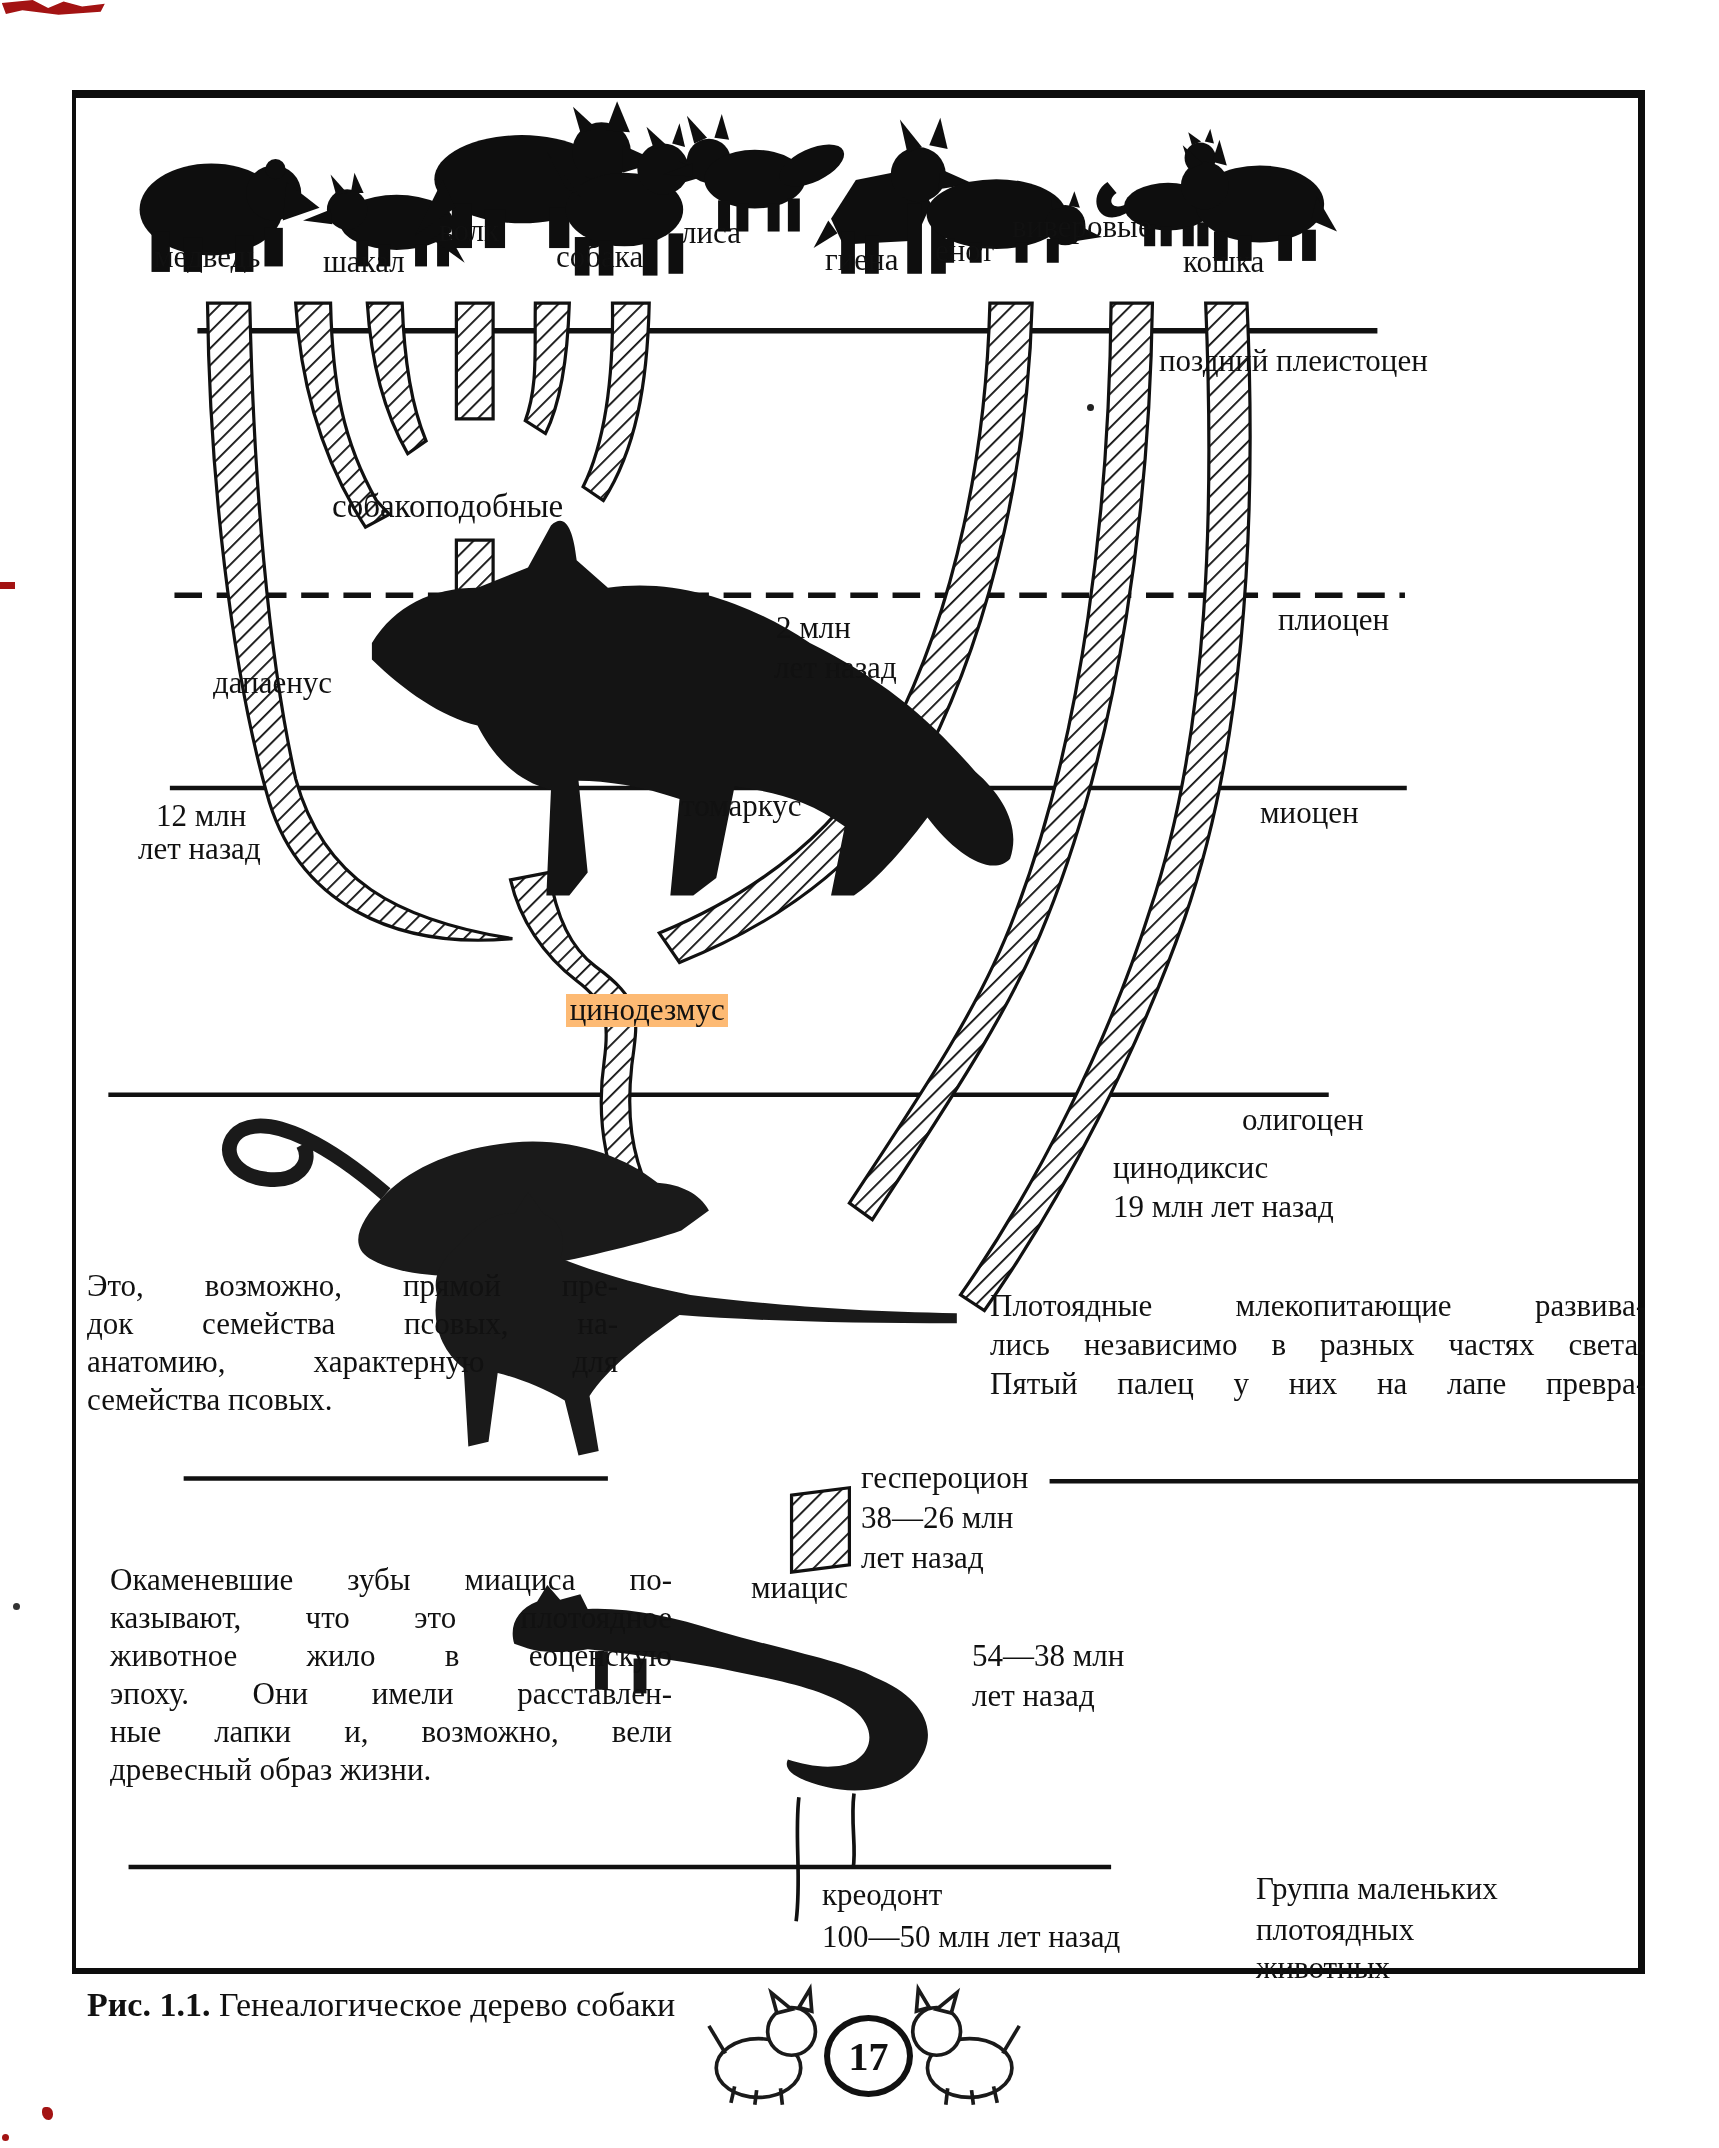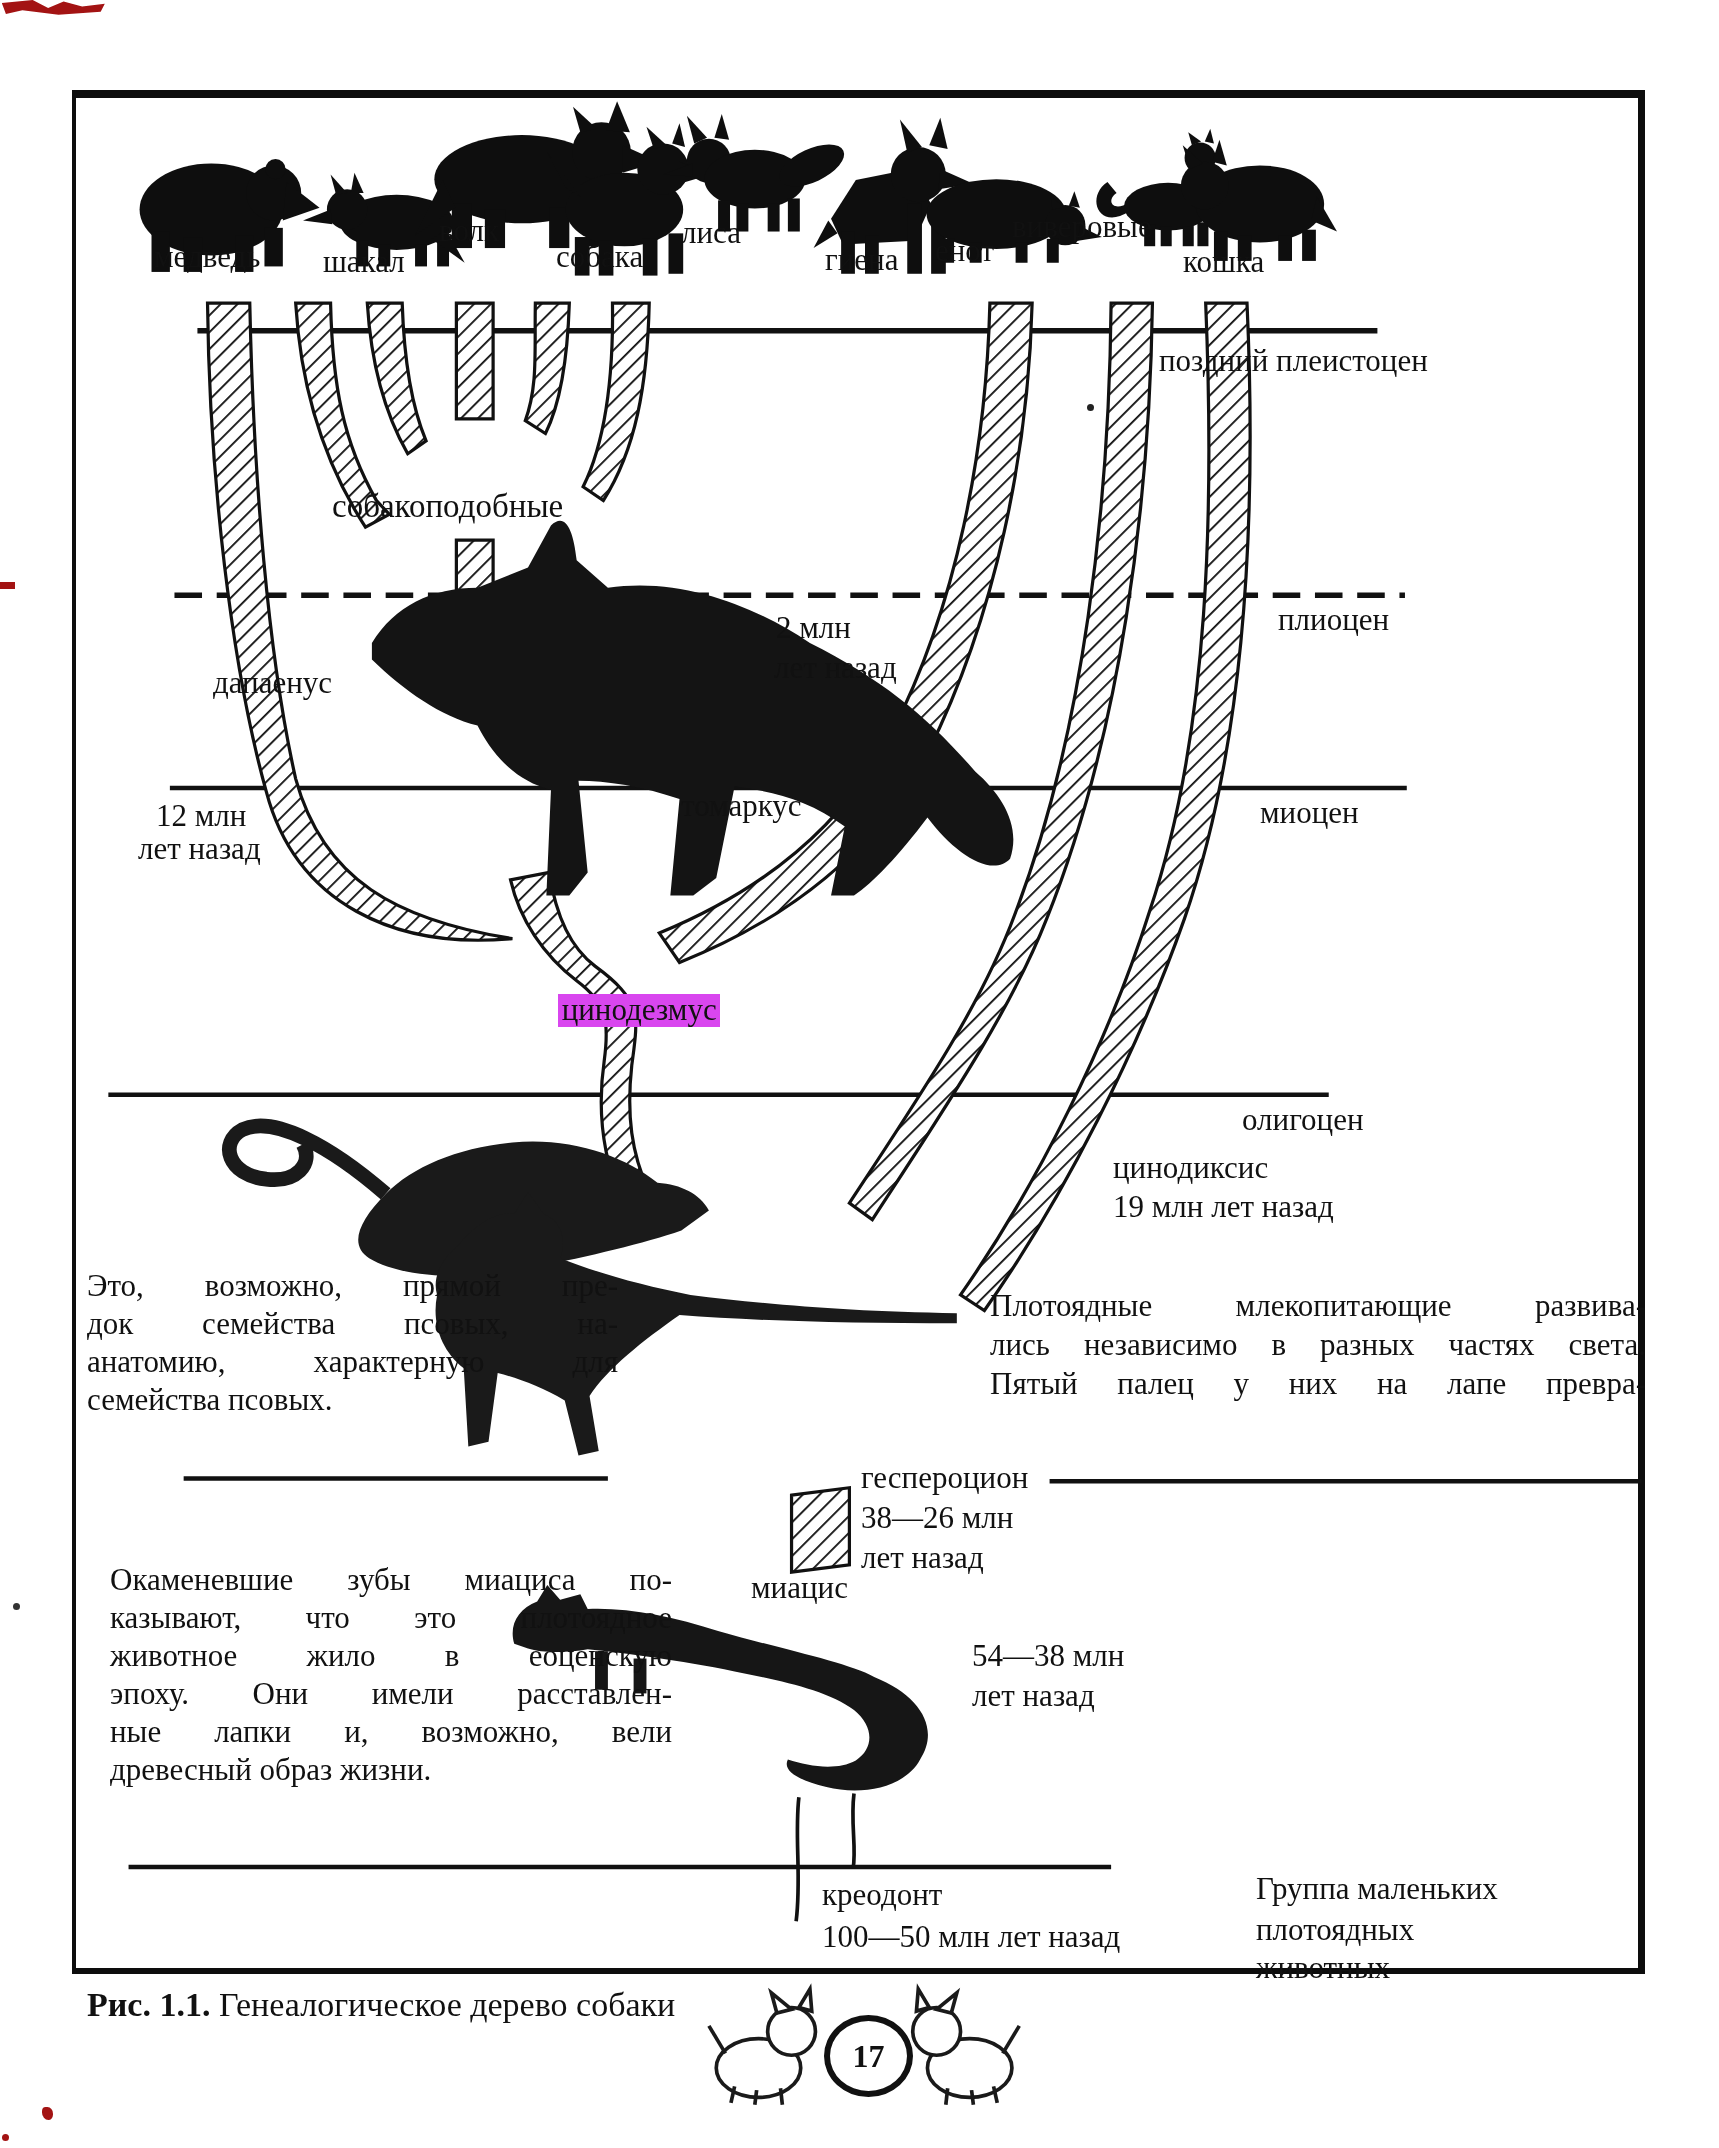--- a/index.html
+++ b/index.html
@@ -10,23 +10,23 @@
          border-right:7.3px solid #0d0d0d;border-bottom:6.4px solid #0d0d0d;}
   .svgdeco{position:absolute;left:0;top:0;width:1719px;height:2149px;}
   .lbl{position:absolute;font-size:31px;line-height:1.05;white-space:nowrap;}
   .blk{position:absolute;font-size:31px;}
   .blk .ln{line-height:38px;white-space:nowrap;}
   .just{text-align:justify;text-align-last:justify;white-space:normal !important;}
   .caption{position:absolute;left:87px;top:1986px;font-size:34px;}
   .caption b{font-weight:bold;}
   .pagenum{position:absolute;left:824px;top:2015px;width:77px;height:70px;border:6.4px solid #111;
            border-radius:50%;display:flex;align-items:center;justify-content:center;
-           font-size:32px;font-weight:bold;}
+           font-size:40px;font-weight:bold;}
   .artifact{position:absolute;}
-  .whitebg{background:#d946ef;padding:0 3.7px;}
+  .whitebg{background:#fdba74;padding:0 3.7px;margin-left:8px;}
 </style>
 </head>
 <body>
 
 <div class="page">
 
   <div class="artifact" style="left:1.8px;top:0;width:103px;height:14.7px;background:#a31313;
               clip-path:polygon(0 20%,30% 0,45% 55%,60% 10%,78% 45%,100% 25%,96% 80%,55% 100%,20% 70%,4% 95%);"></div>
   <div class="artifact" style="left:0;top:582px;width:14.7px;height:7.3px;background:#a31313;"></div>
   <div class="artifact" style="left:1087px;top:404px;width:7.3px;height:7.3px;background:#222;border-radius:50%;"></div>

